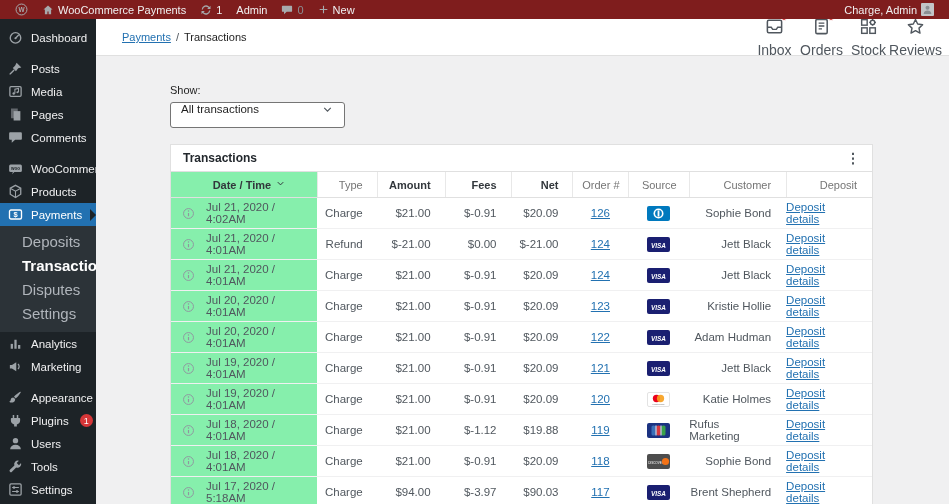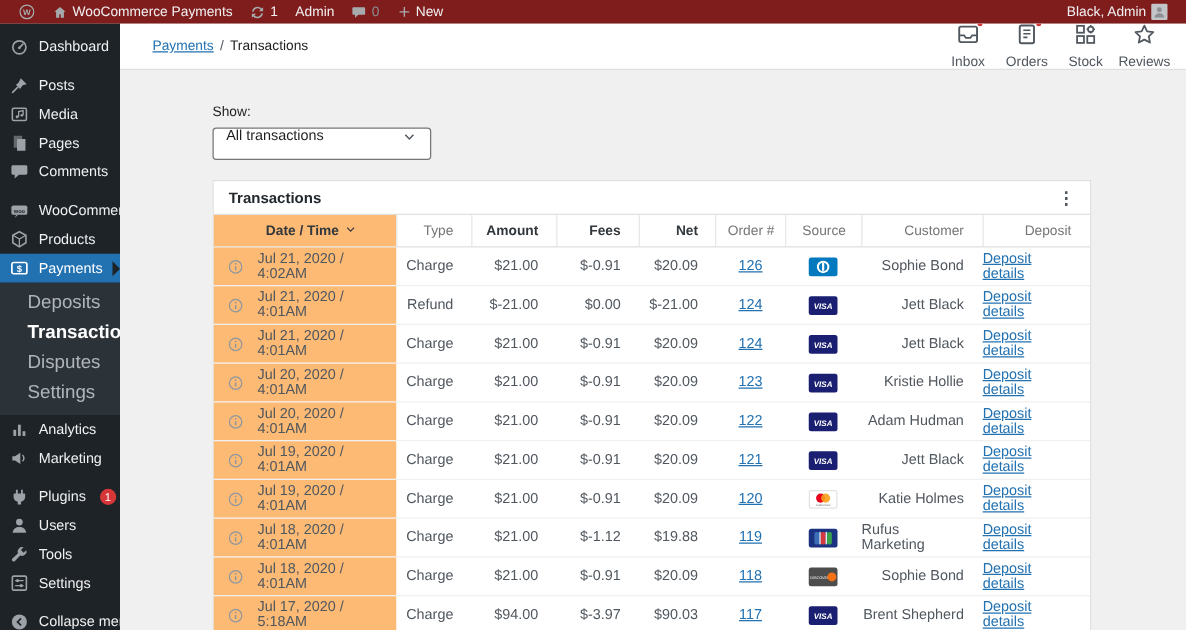--- a/index.html
+++ b/index.html
@@ -45,21 +45,21 @@
   
   #topbar { height:37px; background:#fff; border-bottom:1px solid #e0e0e0; display:flex;
     align-items:center; padding:0 10px 0 26px; }
   #breadcrumb { font-size:11px; color:#50575e; display:flex; gap:5px; align-items:center; }
   #breadcrumb .bc-link { color:#2271b1; text-decoration:underline; cursor:pointer; }
   #breadcrumb .bc-current { color:#1e1e1e; }
   #topbar .spacer { flex:1; }
   .panel-btn { width:47px; display:flex; flex-direction:column; align-items:center; gap:2px;
     color:#50575e; cursor:pointer; }
   .panel-btn .p-ic { position:relative; color:#50575e; }
-  .panel-btn .p-lbl { font-size:11px; color:#50575e; }
+  .panel-btn .p-lbl { font-size:14px; color:#50575e; }
   .panel-btn .dot { position:absolute; top:-2px; right:-3px; width:6px; height:6px; border-radius:50%;
     background:#d63638; border:1px solid #fff; }
 
   
   #content { padding:28px 0 0 74px; }
   .filter-label { font-size:11px; color:#1e1e1e; margin-bottom:6px; }
   .select { width:175px; height:26px; background:#fff; border:1px solid #757575; border-radius:3px;
     display:flex; align-items:flex-start; padding:0 10px; font-size:11.5px; color:#1e1e1e; cursor:pointer; }
   .select .sel-val { flex:1; }
   .select .ic { color:#50575e; }
@@ -72,21 +72,21 @@
   #kebab { width:22px; height:22px; display:flex; align-items:center; justify-content:center;
     font-size:14px; font-weight:bold; color:#50575e; cursor:pointer; letter-spacing:0; }
 
   
   .thead { display:flex; height:26px; border-bottom:1px solid #e0e0e0; font-size:11px; }
   .th { display:flex; align-items:center; color:#757575; }
   .th + .th { border-left:1px solid #e8e8e8; }
   .th.em { color:#32373c; font-weight:bold; }
   .trow { display:flex; height:31px; border-bottom:1px solid #f0f0f1; font-size:11.5px; color:#50575e; }
   .td { display:flex; align-items:center; }
-  .c-date { width:146px; background:#fdba74; padding-left:11px; }
+  .c-date { width:146px; background:#86efac; padding-left:11px; }
   .th.c-date, .td.c-order, .th.c-order, .td.c-source, .th.c-source { justify-content:center; }
   .c-type { width:60px; } .c-amount { width:68px; } .c-fees { width:66px; } .c-net { width:62px; }
   .c-order { width:56px; } .c-source { width:61px; } .c-customer { width:97px; } .c-deposit { width:86px; }
   .td.c-type,.th.c-type,.td.c-amount,.th.c-amount,.td.c-fees,.th.c-fees,.td.c-net,.th.c-net
     { justify-content:flex-end; padding-right:14px; }
   .td.c-customer,.th.c-customer,.td.c-deposit,.th.c-deposit { justify-content:flex-end; padding-right:15px; }
   .td.c-date { padding-left:11px; justify-content:flex-start; gap:11px; }
   .td.c-date .ic { color:#8f969e; cursor:pointer; }
   a.tlink { color:#2271b1; text-decoration:underline; cursor:pointer; }
   .sort-ic { margin-left:4px; color:#32373c; }
@@ -138,21 +138,21 @@
   <span class="ab-item">
     <span class="ic">
       <svg width="11" height="11" viewBox="0 0 20 20" fill="currentColor">
           <path d="M9 3h2v6h6v2h-6v6H9v-6H3V9h6z"></path>
         </svg>
     </span>
     <span>New</span>
   </span>
   <span class="spacer"></span>
   <span class="ab-item">
-    <span>Black, Admin</span>
+    <span>Charge, Admin</span>
     <span class="avatar">
       <svg width="11" height="11" viewBox="0 0 20 20" fill="#8c8f94">
           <circle cx="10" cy="7" r="3.6"></circle>
           <path d="M3 18c.5-4 3.4-6 7-6s6.5 2 7 6z"></path>
         </svg>
     </span>
   </span>
 </div>
 
 <div id="frame">
@@ -254,20 +254,29 @@
       <div class="sb-item">
         <span class="ic">
           <svg width="15" height="15" viewBox="0 0 20 20">
             <path fill="currentColor" d="M2.5 8v4.5h2.8l5.7 3.8V4.2L5.3 8z"></path>
             <path d="M13.3 6.7a4.3 4.3 0 0 1 0 6.6" fill="none" stroke="currentColor" stroke-width="1.6"></path>
           </svg>
         </span>
         <span class="lbl">Marketing</span>
       </div>
       <div class="sb-sep"></div>
+      <div class="sb-item">
+        <span class="ic">
+          <svg width="15" height="15" viewBox="0 0 20 20">
+            <path fill="currentColor" d="M17 2.3c-.9-.8-7.2 4.3-9 6.6l2.4 2.4C12.7 9.4 17.9 3.1 17 2.3z"></path>
+            <path fill="currentColor" d="M7 9.9c-1.9 0-3.1 1.2-3.3 2.9-.1 1.2-.8 2.2-2 2.7 1.7 1.8 5.8 1.5 7.1-.6.7-1.1.9-2.4.5-3.3z"></path>
+          </svg>
+        </span>
+        <span class="lbl">Appearance</span>
+      </div>
       <div class="sb-item">
         <span class="ic">
           <svg width="15" height="15" viewBox="0 0 20 20">
             <path fill="currentColor" d="M6.3 2.5v4H4.8c-.6 0-1 .4-1 1v2.2a5.7 5.7 0 0 0 4.4 5.5V18h3.6v-2.8a5.7 5.7 0 0 0 4.4-5.5V7.5c0-.6-.4-1-1-1h-1.5v-4h-2v4H8.3v-4z"></path>
           </svg>
         </span>
         <span class="lbl">Plugins</span>
         <span class="badge">1</span>
       </div>
       <div class="sb-item">

